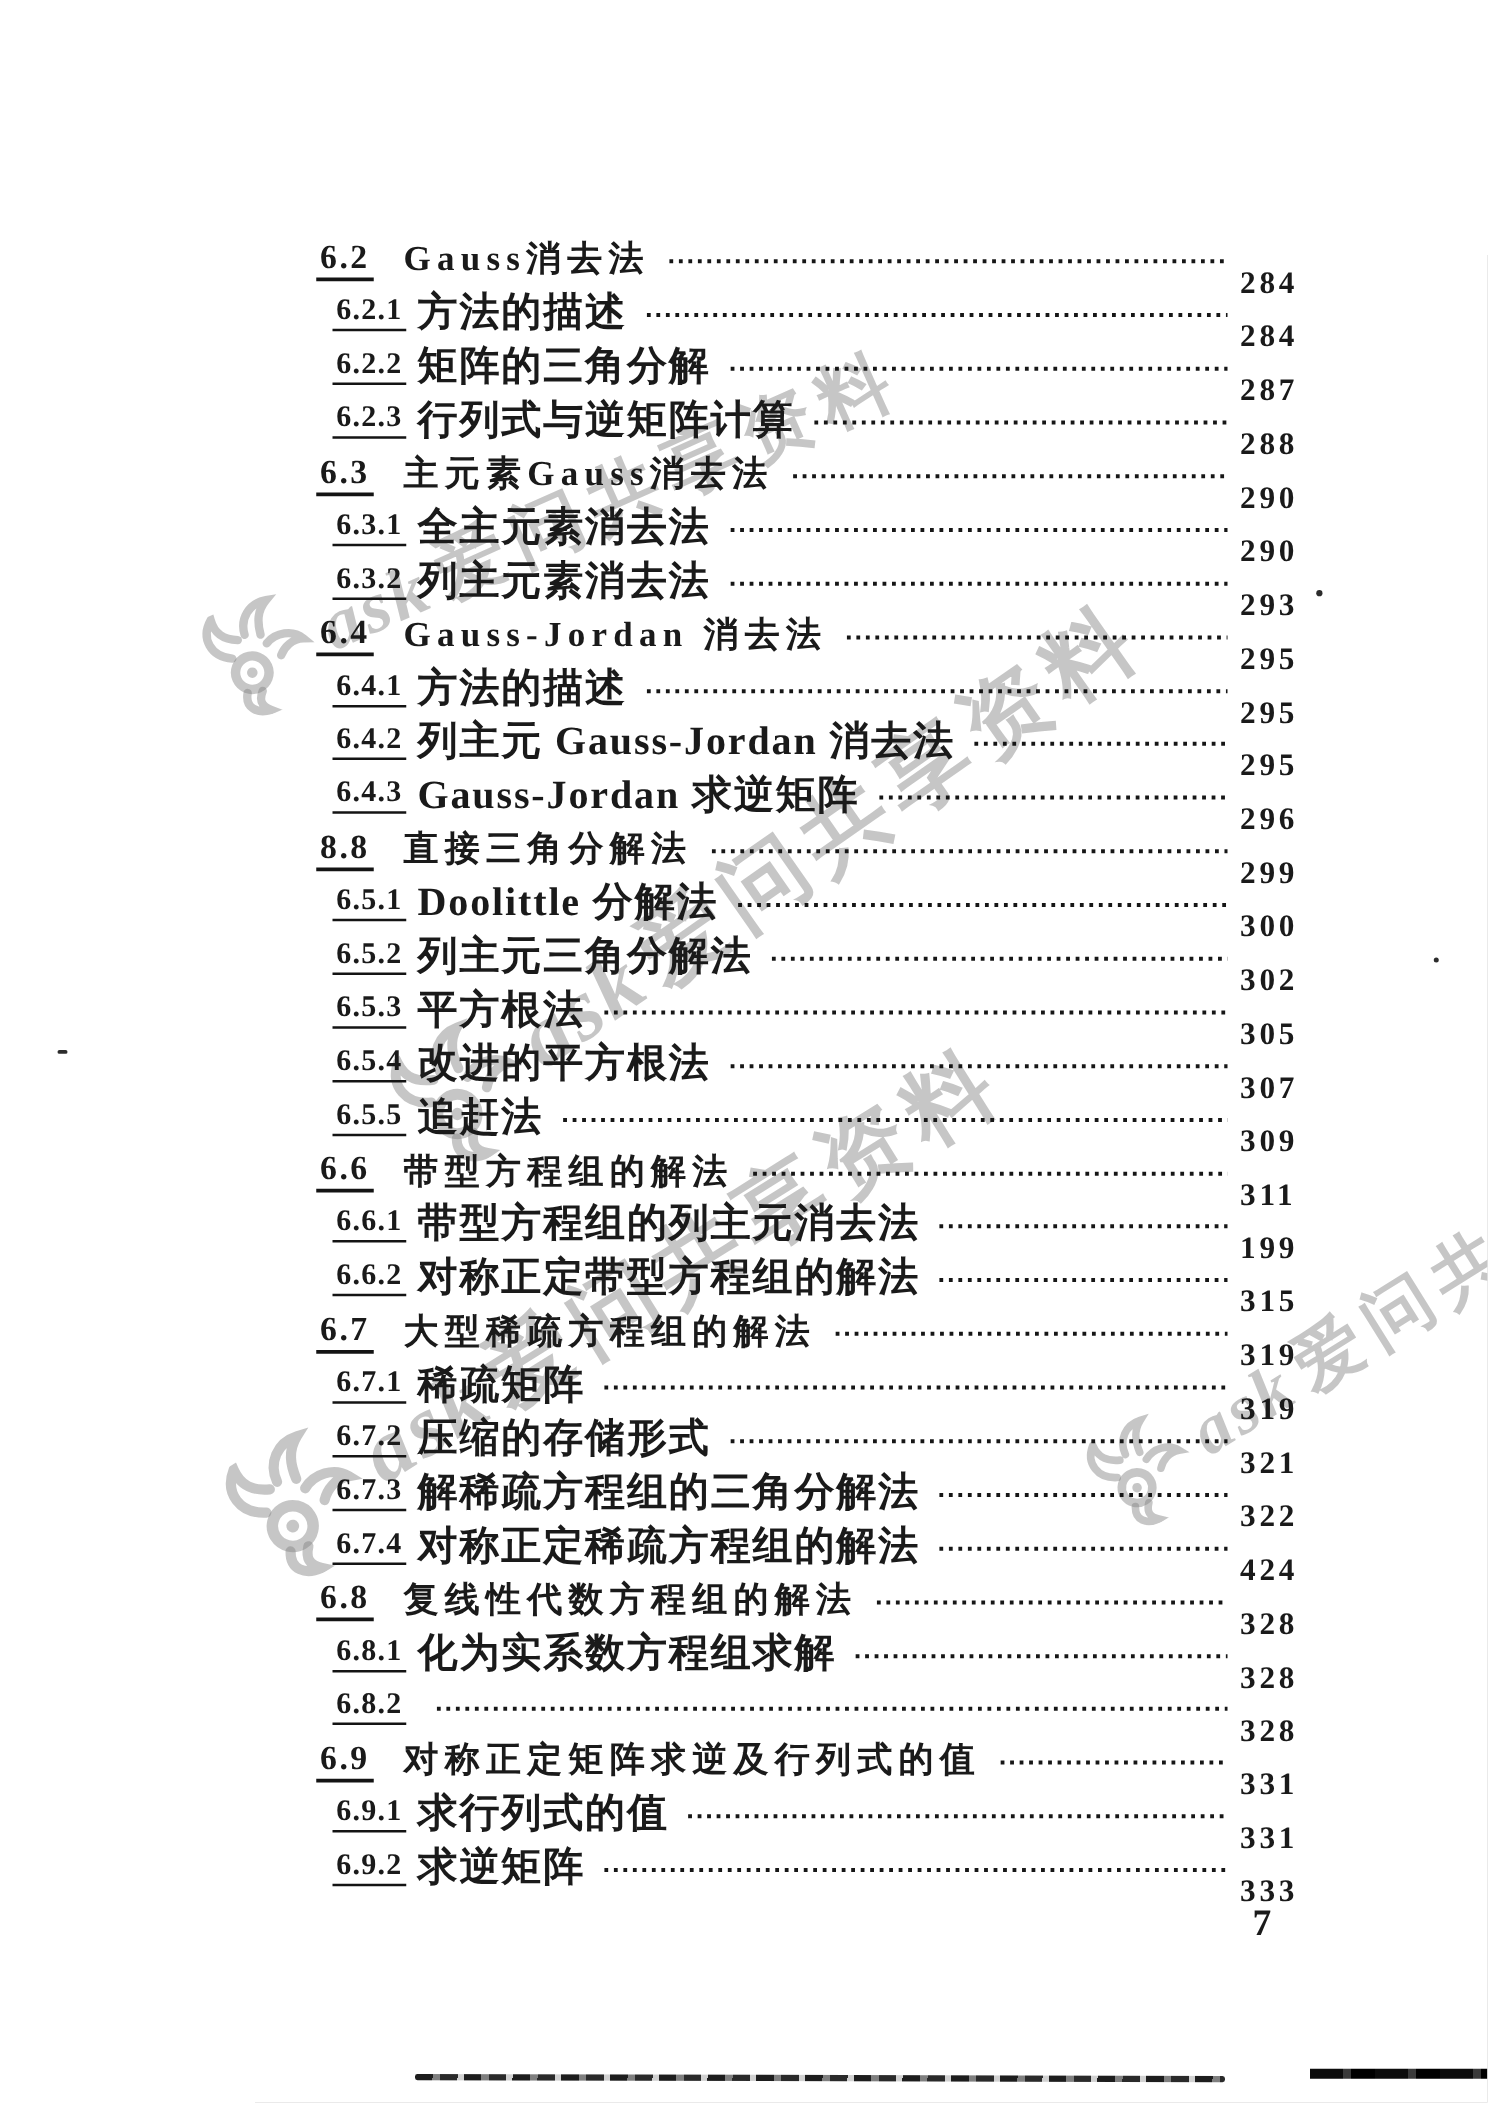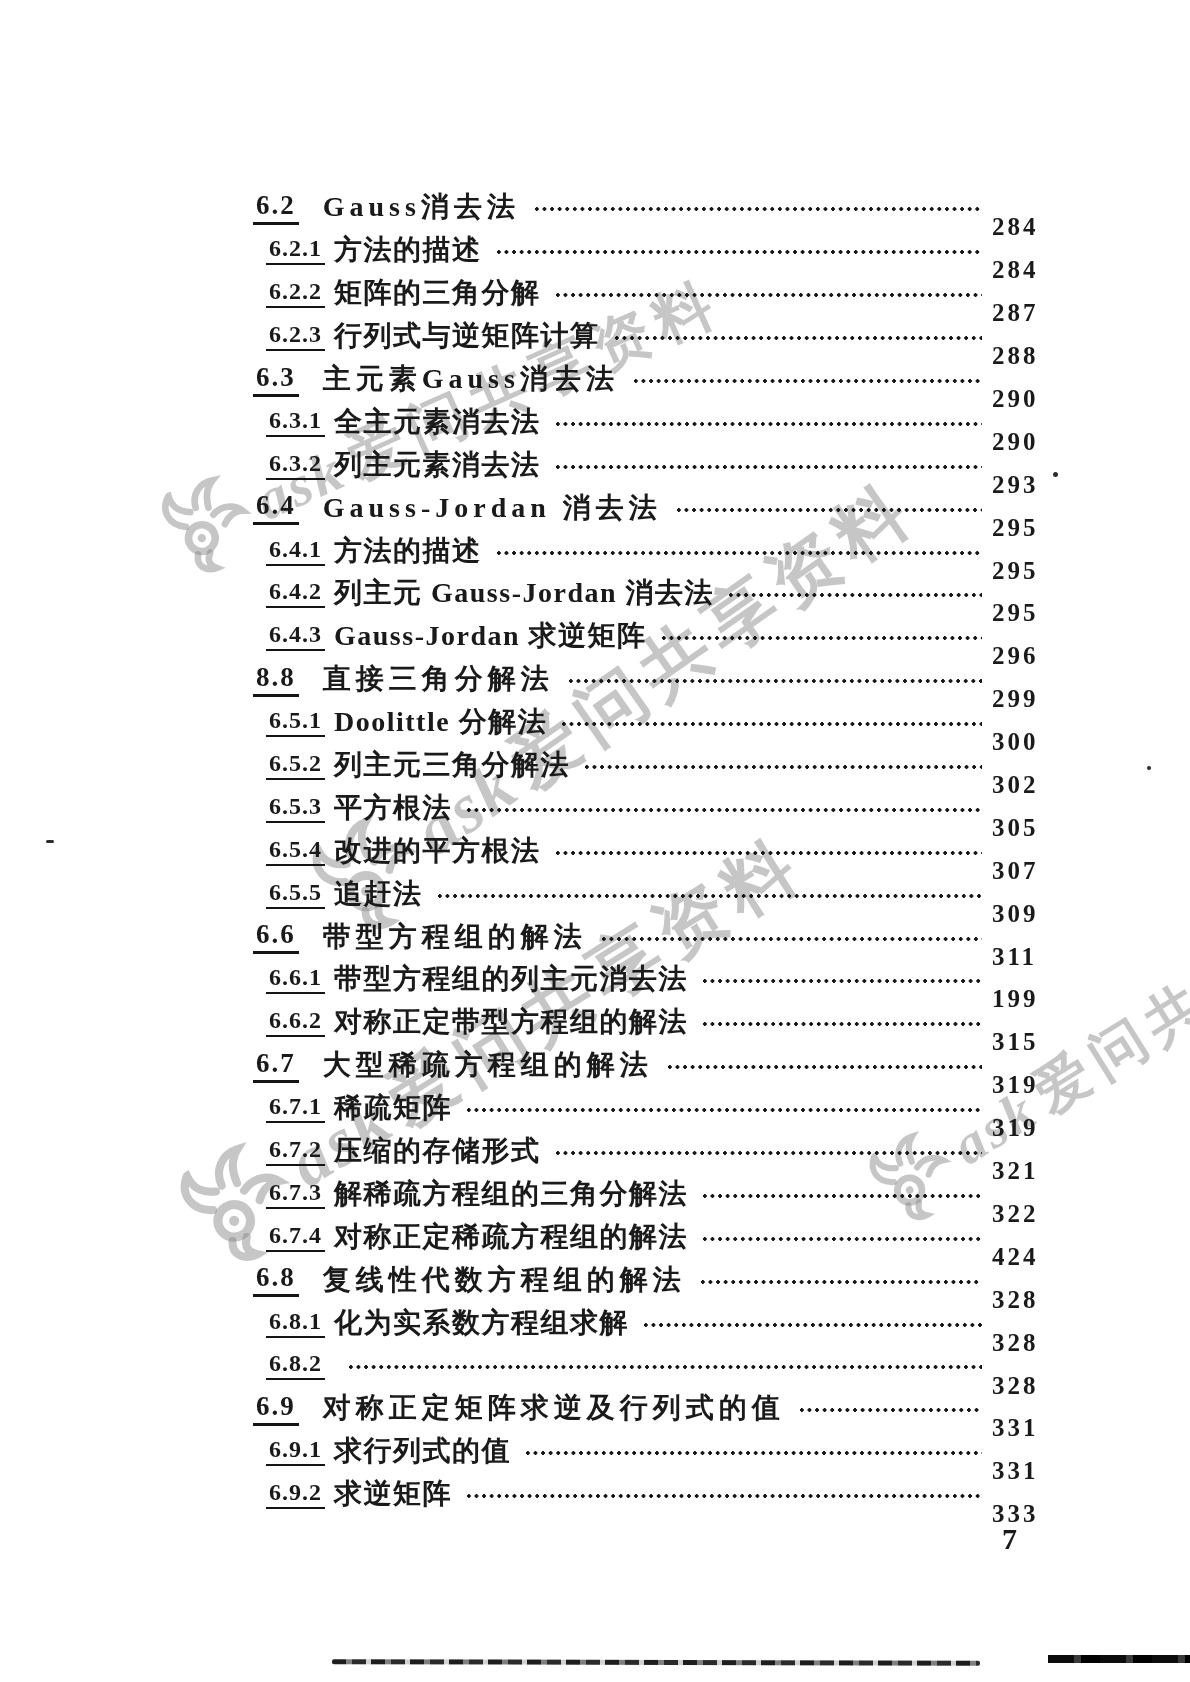--- a/index.html
+++ b/index.html
@@ -33,21 +33,21 @@
   .row { display:flex; align-items:center; height:42.9px; }
   .num {
     font-weight:bold; white-space:nowrap;
     border-bottom:3px solid #141414; padding:0 3px 1px;
   }
   .level1 .num { font-size:27px; letter-spacing:2px; margin-right:24px;margin-left:39px; }
   .level2 { padding-left:52px; }
   .level2 .num { font-size:24px; letter-spacing:1px; border-bottom-width:2px; margin-right:9px; }
   .title { white-space:nowrap; font-weight:bold; }
   .level1 .title { font-size:28px; letter-spacing:5px; }
-  .level2 .title { font-size:28px; letter-spacing:1.5px; }
+  .level2 .title { font-size:32px; letter-spacing:1.5px; }
   .leader {
     flex:1; min-width:30px; height:8px; margin:4px 10px 0 14px;
     background-image:radial-gradient(circle at 3px 4px, #161616 1.7px, rgba(0,0,0,0) 1.9px);
     background-size:7.6px 8px; background-repeat:repeat-x;
   }
   .page-num {
     width:58px; flex:0 0 58px; font-size:25px; font-weight:bold;
     letter-spacing:3px; white-space:nowrap;margin-top:40px;
   }
 

